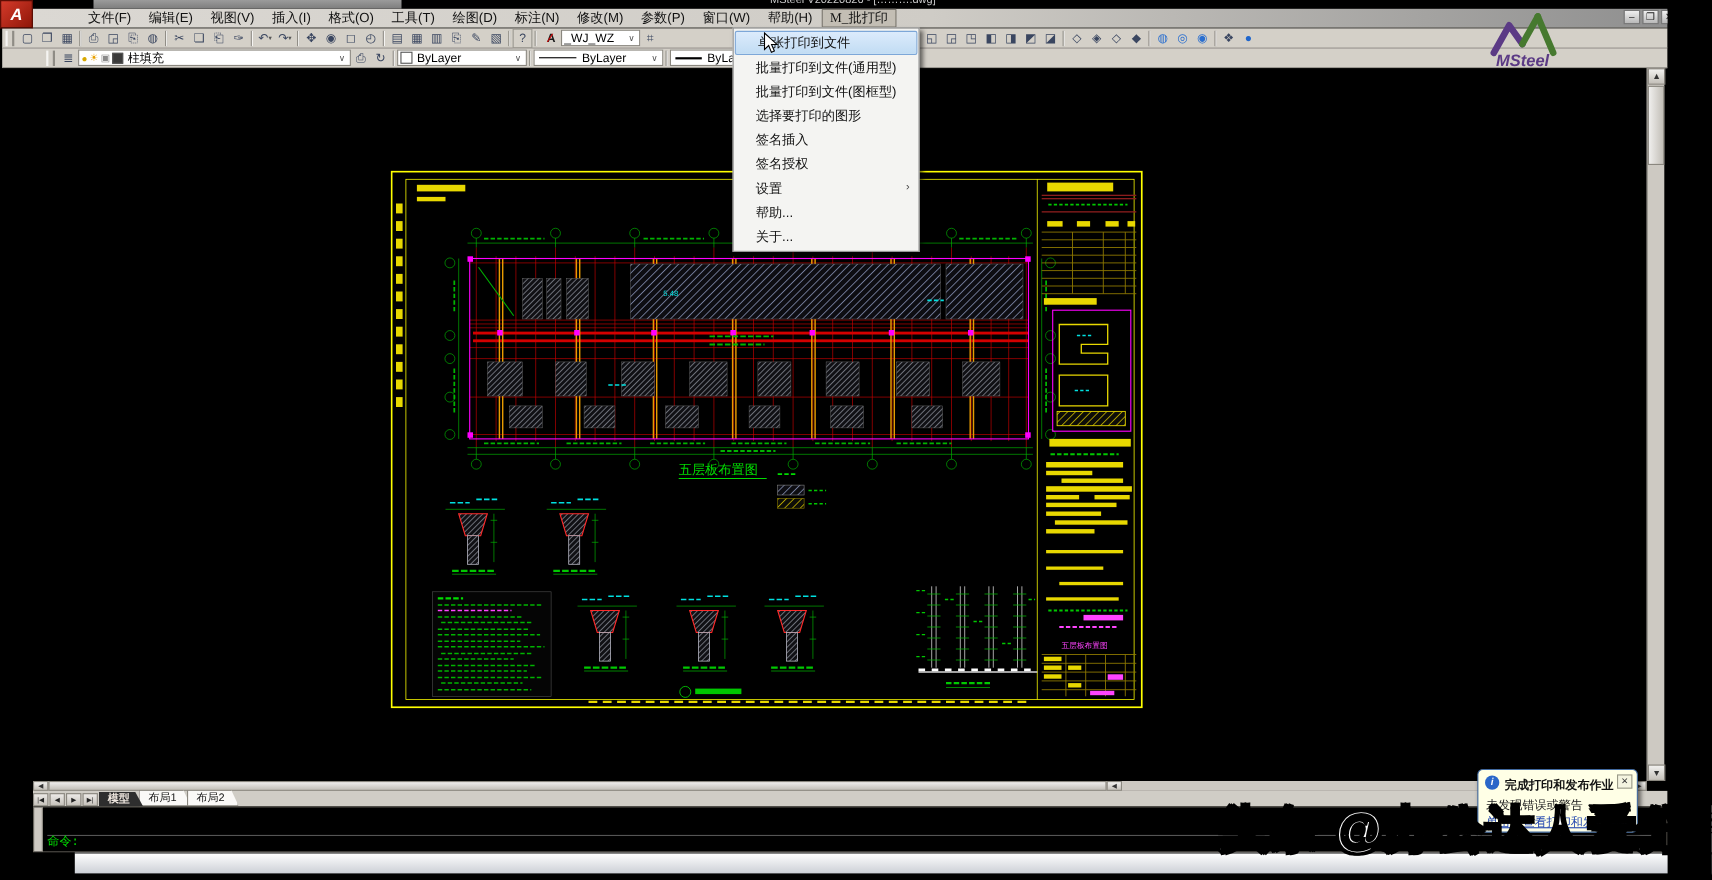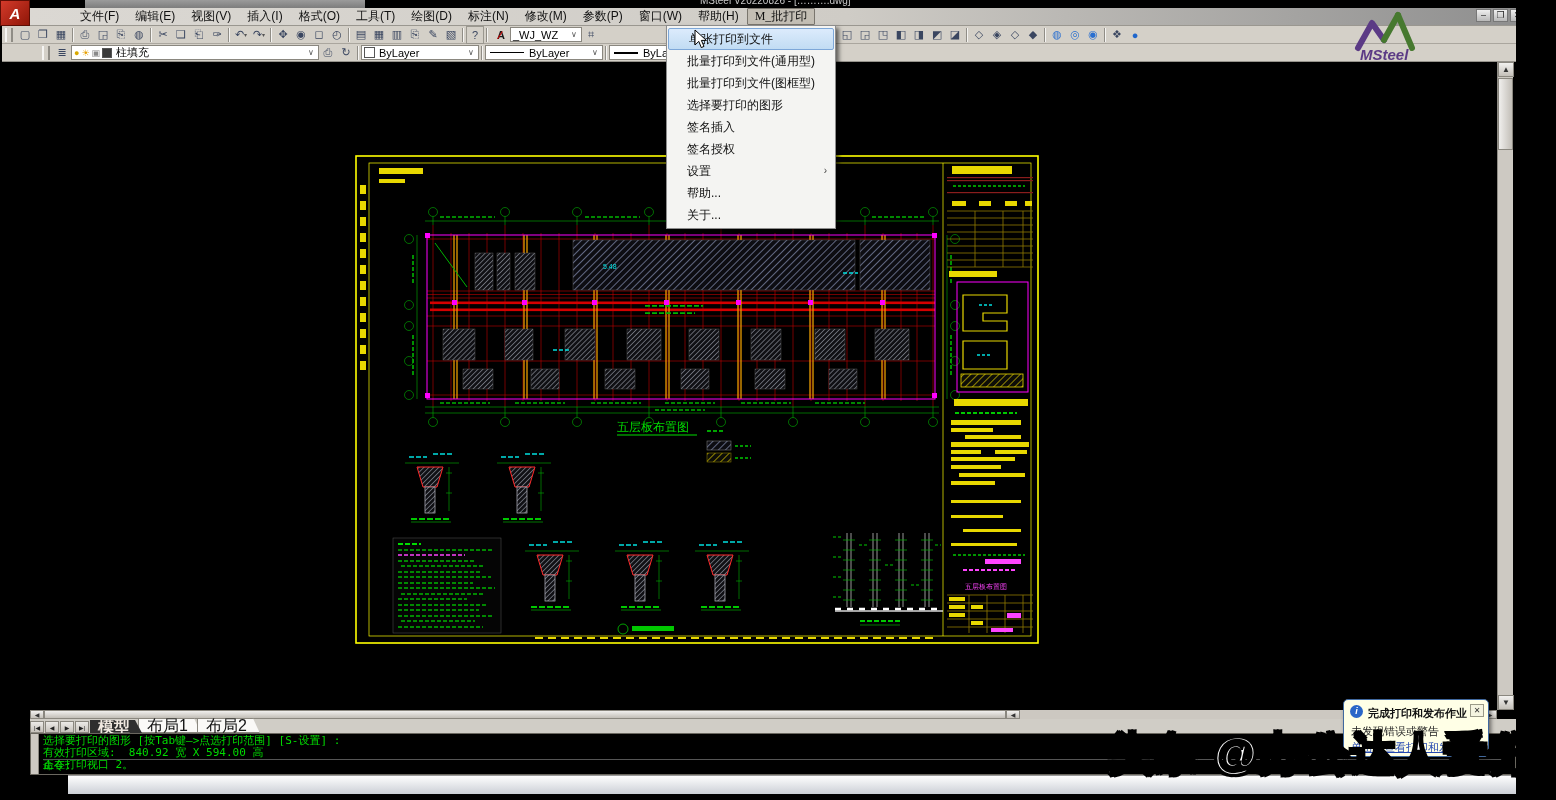--- a/index.html
+++ b/index.html
@@ -43,21 +43,21 @@
         box-sizing:border-box;font-size:8px;color:#333;display:flex;align-items:center;justify-content:center;}
   .vthumb{position:absolute;top:16px;left:0;width:15px;height:72px;background:linear-gradient(90deg,#f0efed,#c2beb7);
           border:1px solid #8a877f;box-sizing:border-box;}
   .hsb{top:710px;left:30px;width:1467px;height:9px;background:#ccc8c1;display:flex;}
   .hthumb{position:absolute;left:14px;top:0;width:962px;height:9px;background:linear-gradient(#f0efed,#c2beb7);
           border:1px solid #8a877f;box-sizing:border-box;}
   
   .tabbar{top:719px;left:30px;width:1486px;height:14px;background:#d0cdc6;display:flex;align-items:flex-end;}
   .navbtn{width:14px;height:12px;background:linear-gradient(#eceae7,#c6c2bb);border:1px solid #8a877f;
           box-sizing:border-box;font-size:6px;display:flex;align-items:center;justify-content:center;color:#222;margin-right:1px;}
-  .tab{height:13px;line-height:13px;padding:0 12px 0 8px;font-size:16px;
+  .tab{height:13px;line-height:13px;padding:0 12px 0 8px;font-size:10px;
        clip-path:polygon(0 0,calc(100% - 7px) 0,100% 100%,0 100%);margin-right:-4px;}
   .tab.active{background:#2e2e2e;color:#f0e8e0;font-weight:bold;z-index:3;}
   .tab.idle{background:#faf9f7;color:#111;border:1px solid #8a877f;z-index:2;}
   .cmdwin{top:733px;left:30px;width:1486px;height:42px;background:#000;border:1px solid #6a675f;box-sizing:border-box;}
   .cmdgrip{position:absolute;left:0;top:0;width:7px;height:100%;background:#cdc9c2;border-right:1px solid #8a877f;}
   .cmdtext{position:absolute;left:12px;top:1px;color:#00dc00;font-family:"DejaVu Sans Mono","Liberation Mono",monospace;
            font-size:11px;line-height:12px;white-space:pre;}
   .cmdprompt{position:absolute;left:12px;bottom:1px;color:#00dc00;font-family:Liberation Mono, monospace;
              font-size:11px;border-top:1px solid #555;width:1460px;line-height:13px;}
   .statusbar{top:775px;left:68px;width:1488px;height:19px;background:linear-gradient(#fefefe,#c9cdd4);border-top:1px solid #9a9a9a;}
@@ -559,21 +559,20 @@
     <span class="navbtn">◀</span>
     <span class="navbtn">▶</span>
     <span class="navbtn">▶|</span>
     <span class="tab active">模型</span>
     <span class="tab idle">布局1</span>
     <span class="tab idle">布局2</span>
   </div>
 
   <div class="abs cmdwin">
     <div class="cmdgrip"></div>
-    <div class="cmdtext"><div>选择要打印的图形 [按Tab键—&gt;点选打印范围] [S-设置] :</div><div>有效打印区域:  840.92 宽 X 594.00 高</div><div>正在打印视口 2。</div></div>
     <div class="cmdprompt">命令:</div>
   </div>
 
   <div class="abs blackpane" style="top:775px;left:0;width:68px;height:25px;"></div>
   <div class="abs statusbar"></div>
   <div class="abs blackpane" style="top:794px;left:0;width:1556px;height:6px;"></div>
   <div class="abs blackpane" style="top:0;left:1516px;width:40px;height:800px;"></div>
   <div class="abs blackpane" style="top:706px;left:0;width:30px;height:70px;"></div>
 
   <div class="abs ddmenu">

